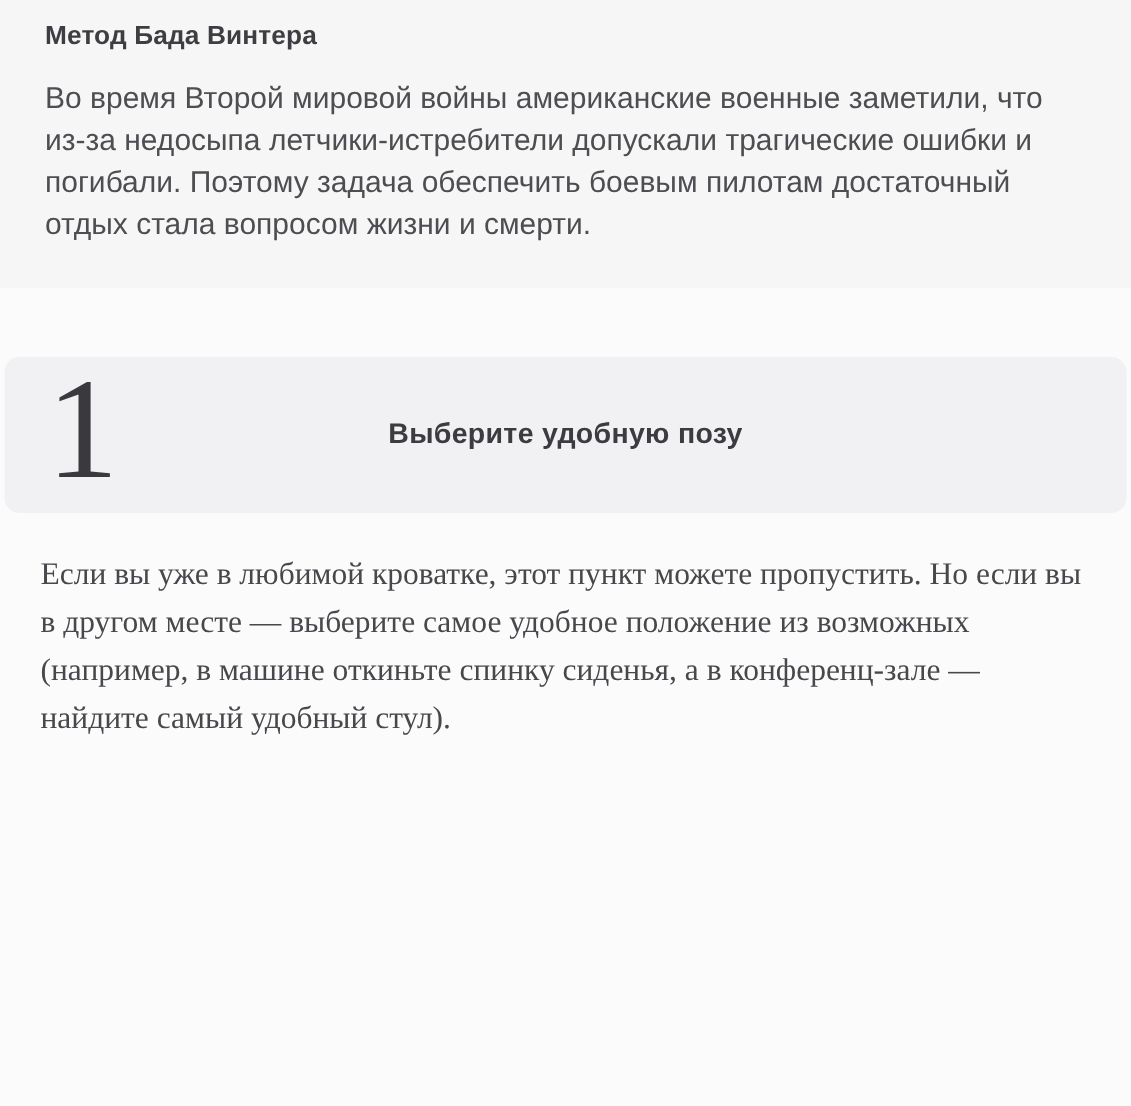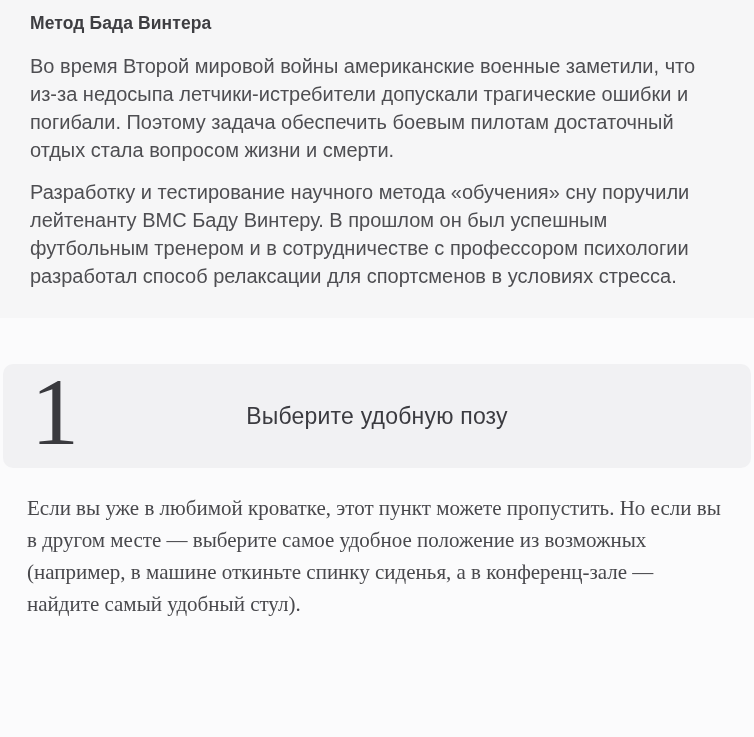--- a/index.html
+++ b/index.html
@@ -53,23 +53,23 @@
     top: 50%;
     transform: translateY(-54%);
     font-family: "Liberation Serif", serif;
     font-weight: 400;
     font-size: 96px;
     line-height: 1;
     color: #3a3a3e;
   }
   .step-title {
     margin: 0;
-    font-size: 23px;
+    font-size: 19px;
     line-height: 28px;
-    font-weight: 400;
+    font-weight: 700;
     color: #3b3b40;
     letter-spacing: 0.2px;
   }
 
   
   .step-body {
     padding: 24px 27px 0 27px;
   }
   .step-body p {
     margin: 0;
@@ -81,21 +81,20 @@
   }
 </style>
 </head>
 <body>
 
 <div>
 
   <section class="intro">
     <h3>Метод Бада Винтера</h3>
     <p>Во время Второй мировой войны американские военные заметили, что из-за недосыпа летчики-истребители допускали трагические ошибки и погибали. Поэтому задача обеспечить боевым пилотам достаточный отдых стала вопросом жизни и смерти.</p>
-    <p>Разработку и тестирование научного метода «обучения» сну поручили лейтенанту ВМС Баду Винтеру. В прошлом он был успешным футбольным тренером и в сотрудничестве с профессором психологии разработал способ релаксации для спортсменов в условиях стресса.</p>
   </section>
 
   <div class="gap"></div>
 
   <section class="step-card">
     <div class="step-number">1</div>
     <h2 class="step-title">Выберите удобную позу</h2>
   </section>
 
   <section class="step-body">

